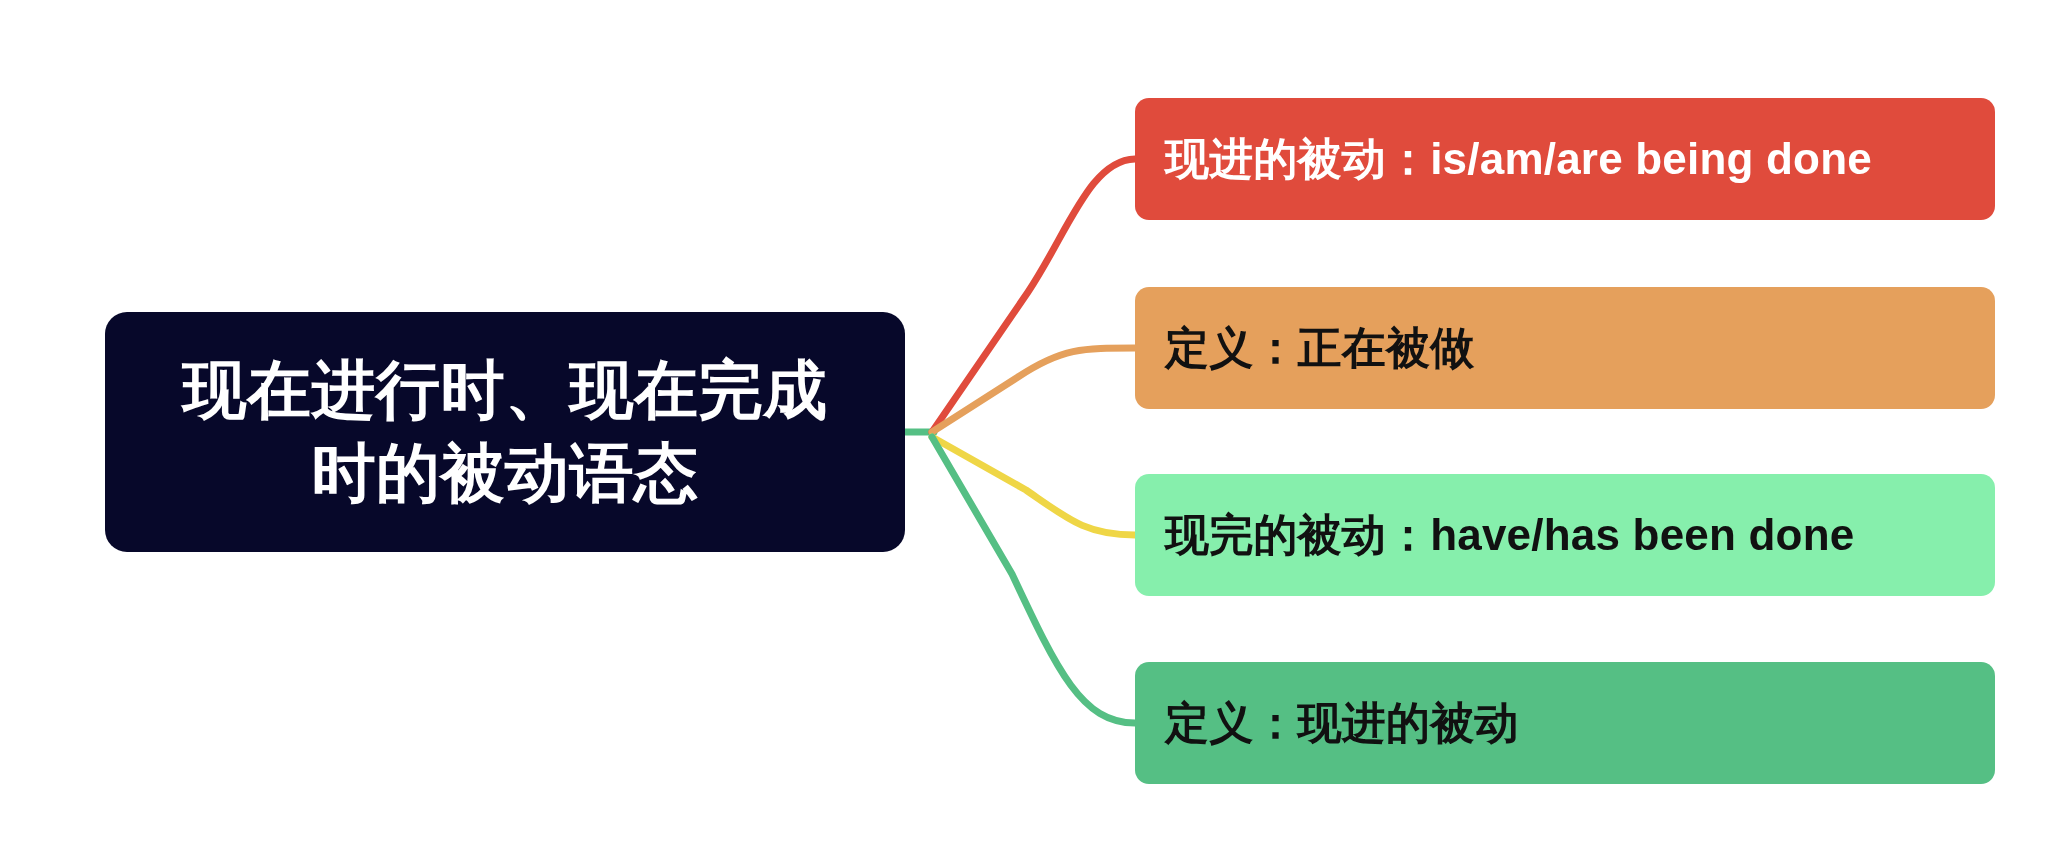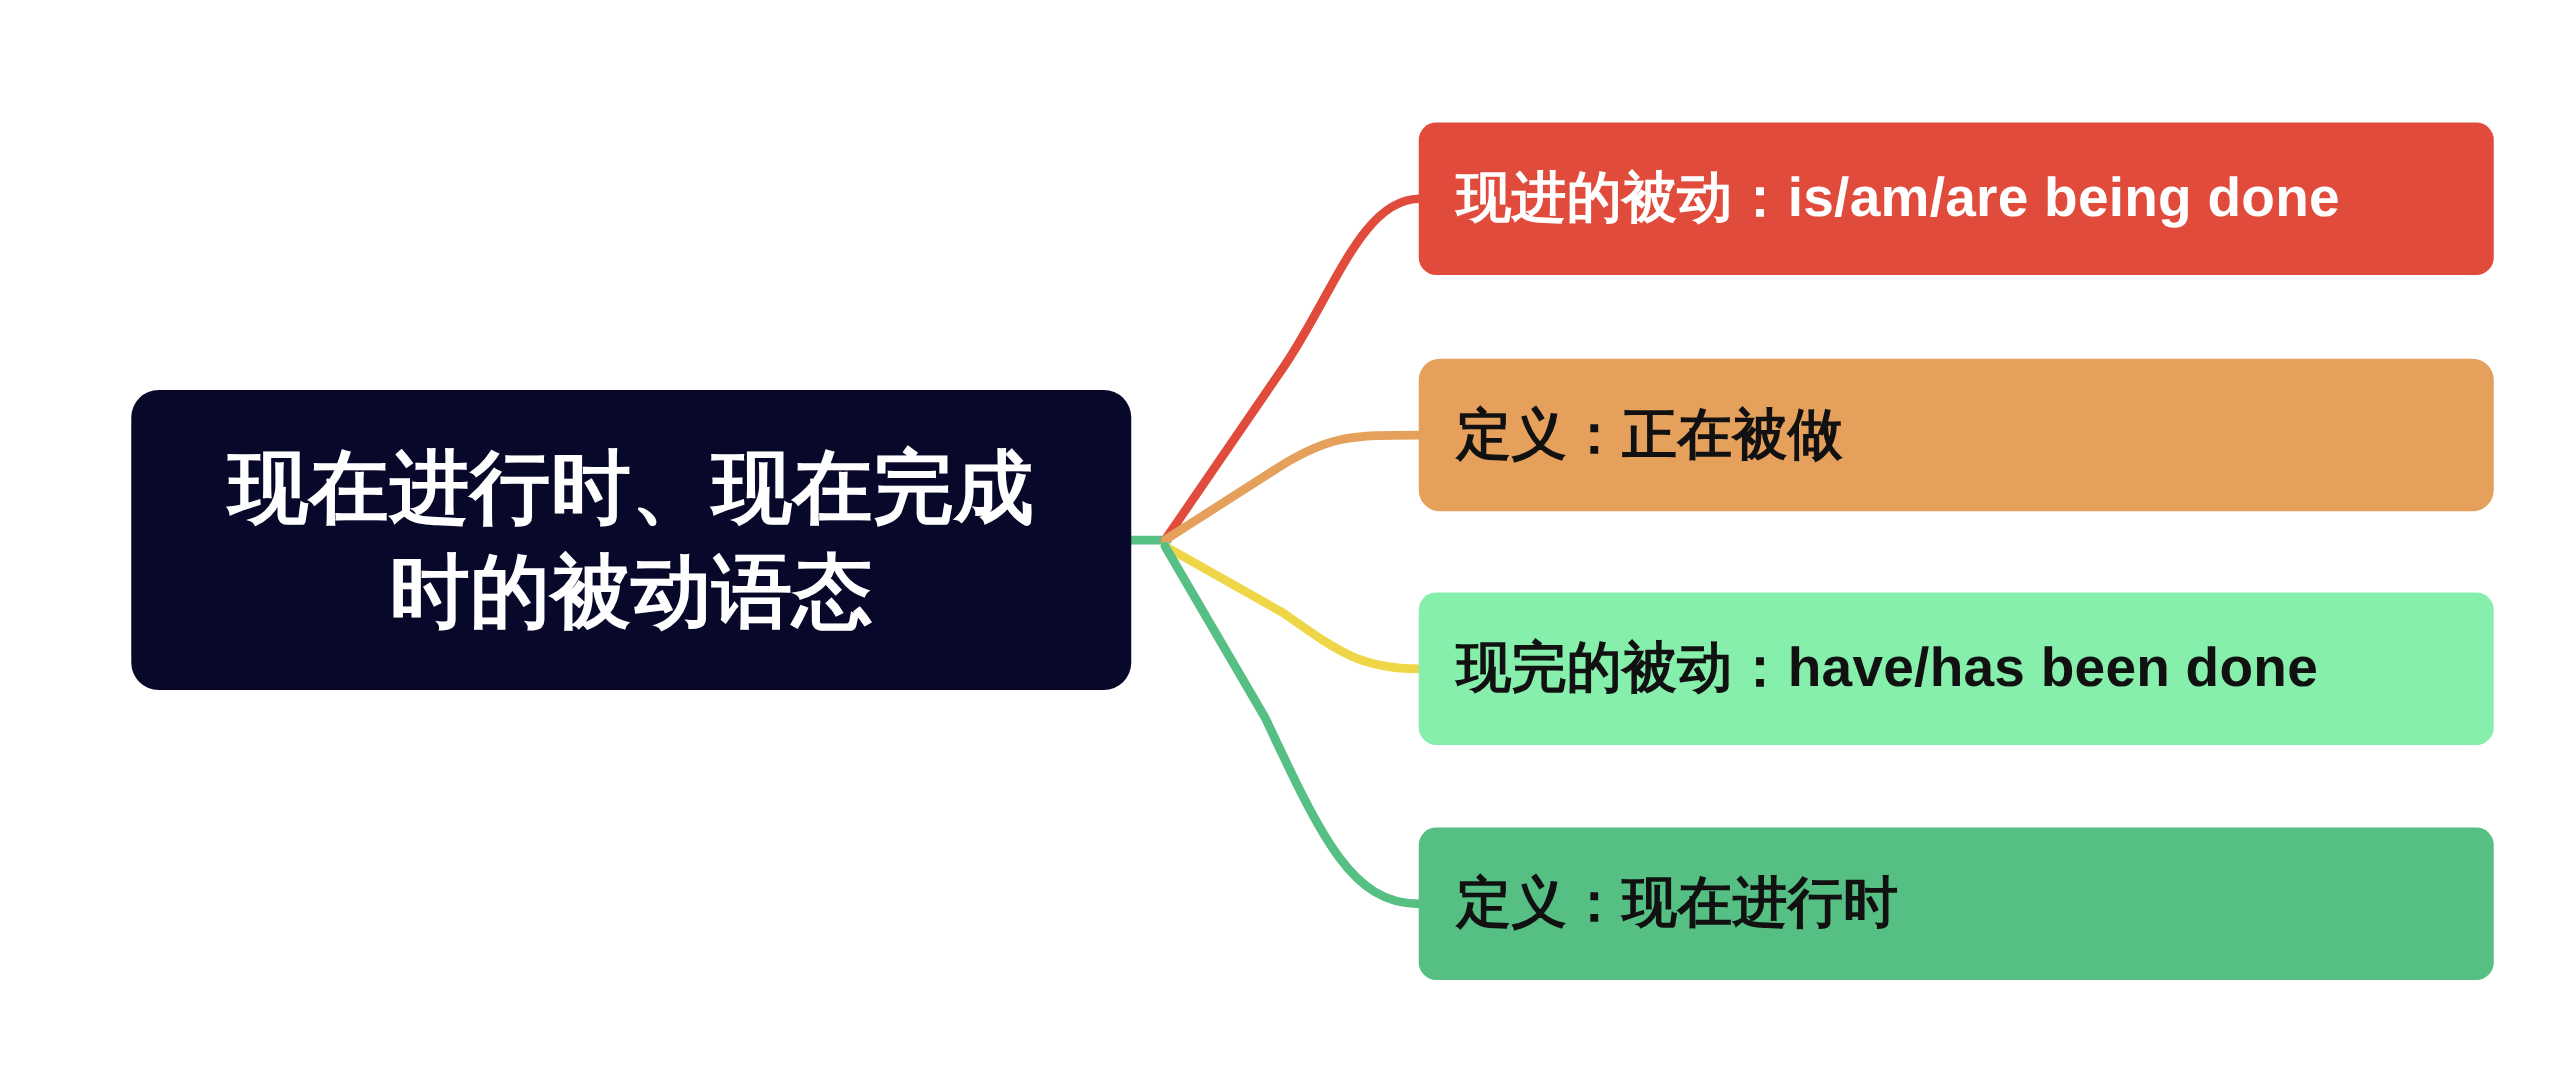--- a/index.html
+++ b/index.html
@@ -89,25 +89,25 @@
 
   <div class="node node-root" style="background: rgb(7, 8, 42);">
     <div class="root-label" style="color: rgb(255, 255, 255);">现在进行时、现在完成
 时的被动语态</div>
   </div>
 
   <div class="node node-branch b0" style="background: rgb(224, 75, 60);">
     <div class="branch-label" style="color: rgb(255, 255, 255);">现进的被动：is/am/are being done</div>
   </div>
 
-  <div class="node node-branch b1" style="background: rgb(229, 160, 92); border-radius: 17px;">
+  <div class="node node-branch b1" style="background: rgb(229, 160, 92);">
     <div class="branch-label" style="color: rgb(17, 17, 17);">定义：正在被做</div>
   </div>
 
   <div class="node node-branch b2" style="background: #86efac;">
     <div class="branch-label" style="color: rgb(17, 17, 17);">现完的被动：have/has been done</div>
   </div>
 
   <div class="node node-branch b3" style="background: rgb(85, 191, 132);">
-    <div class="branch-label" style="color: rgb(17, 17, 17);">定义：现在进行时</div>
+    <div class="branch-label" style="color: rgb(17, 17, 17);">定义：现进的被动</div>
   </div>
 
 </div>
 
 </body></html>

